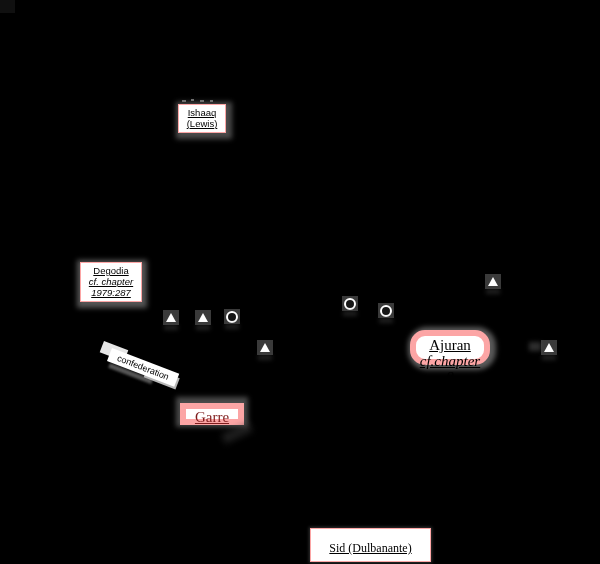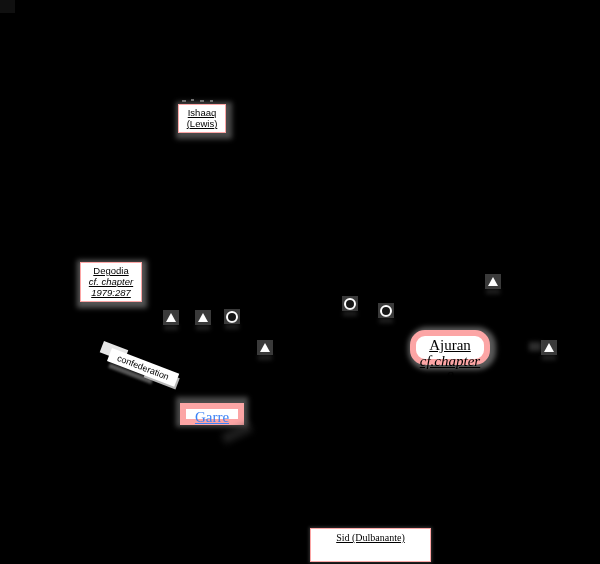--- a/index.html
+++ b/index.html
@@ -44,28 +44,28 @@
     left: 410px; top: 330px; width: 80px; height: 35px;
     font-family: "Liberation Serif", serif;
     font-size: 15px; line-height: 16px; padding-top: 1px;
     box-shadow: 2px 1px 5px 4px rgba(120,120,120,0.75);
     border-radius: 15px;
   }
   #box-garre {
     left: 180px; top: 403px; width: 64px; height: 22px;
     font-family: "Liberation Serif", serif;
     font-size: 15px; line-height: 17px;
-    color: #3b82f6;
+    color: #7f1d1d;
     box-shadow: 0 -2px 5px 4px rgba(115,115,115,0.65);
   }
   #box-sid {
     left: 310px; top: 528px; width: 121px; height: 34px;
     border-width: 1.5px;
     font-family: "Liberation Serif", serif;
-    font-size: 10px; line-height: 16px; padding-top: 1px;
+    font-size: 12px; line-height: 16px; padding-top: 11px;
     box-shadow: 0 0 3px 1px rgba(110,110,110,0.45);
   }
 
   
   .sym {
     position: absolute;
     width: 16px; height: 15px;
     background: #3a3a3a;
     display: flex; align-items: center; justify-content: center;
   }

